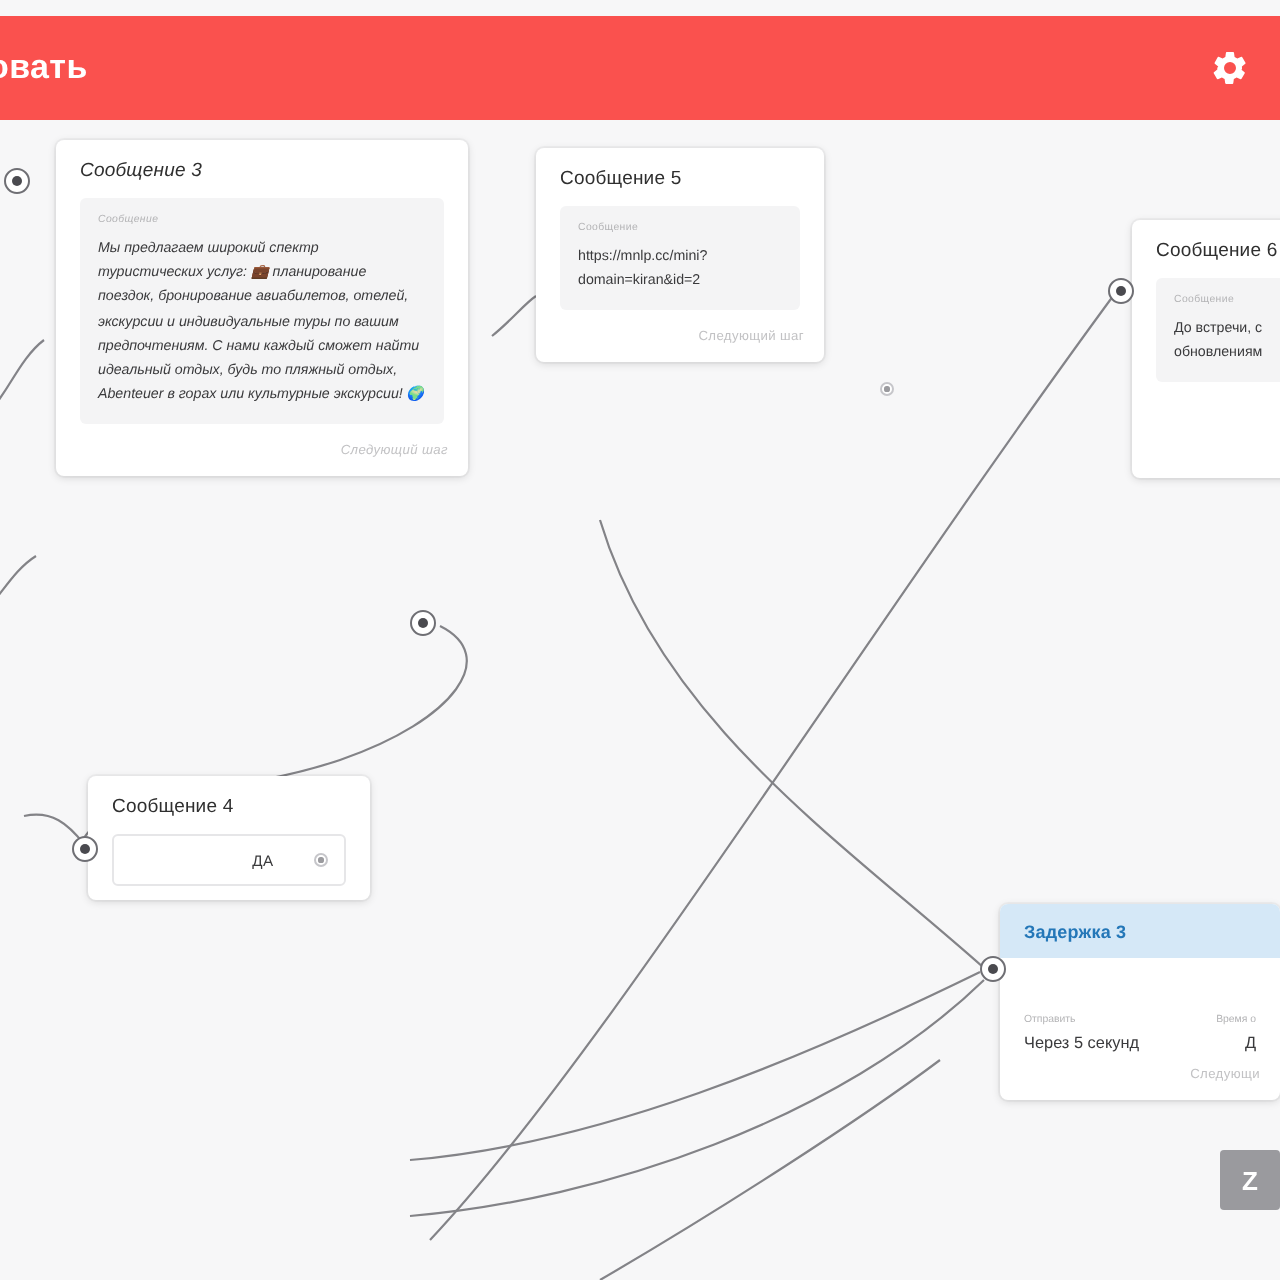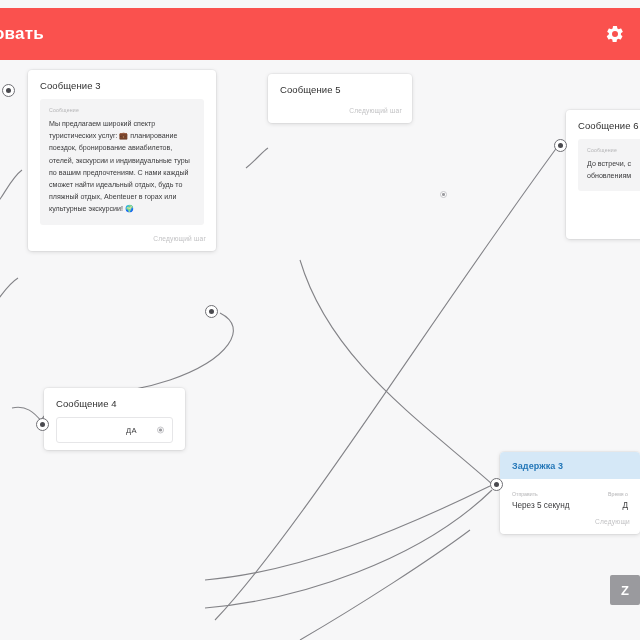--- a/index.html
+++ b/index.html
@@ -67,21 +67,21 @@
 
   
   .qr {
     margin: 0 12px 7px 12px; border: 1px solid #e6e6e8; border-radius: 3px;
     background: #fff; height: 26px; display: flex; align-items: center;
     justify-content: center; position: relative; padding-left: 34px;
   }
   .qr-text { font-size: 7.6px; color: #3a3a3c; letter-spacing: .3px; }
 
   
-  .delay-body { display: flex; padding: 12px 12px 4px 12px; gap: 10px; }
+  .delay-body { display: flex; padding: 28px 12px 4px 12px; gap: 10px; }
   .delay-col { flex: 1; min-width: 0; }
   .delay-col.right { text-align: right; }
   .delay-cap { font-size: 5.2px; color: #b4b4b6; margin-bottom: 4px; white-space: nowrap; }
   .delay-val { font-size: 8.2px; color: #3a3a3c; white-space: nowrap; }
 
   
   .port {
     position: absolute; width: 13px; height: 13px; border-radius: 50%;
     background: #ffffff; border: 1.6px solid #6f6f74;
     display: flex; align-items: center; justify-content: center;
@@ -139,35 +139,39 @@
         <path d="M 215 560 C 300 470, 430 260, 558 86"></path>
 
         <path d="M 205 520 C 300 512, 400 470, 490 426"></path>
 
         <path d="M 205 548 C 300 540, 420 500, 492 430"></path>
 
         <path d="M 300 580 C 360 545, 430 500, 470 470"></path>
       </g>
     </svg>
 
-    <div class="node" style="left:28px; top:10px; width:188px;">
+    <div class="node" style="left:28px; top:10px; width:206px;font-style:italic;">
       <div class="node-title">Сообщение 3</div>
       <div class="bubble">
         <div class="bubble-label">Сообщение</div>
         <div class="bubble-text">Мы предлагаем широкий спектр туристических услуг: 💼 планирование поездок, бронирование авиабилетов, отелей, экскурсии и индивидуальные туры по вашим предпочтениям. С нами каждый сможет найти идеальный отдых, будь то пляжный отдых, Abenteuer в горах или культурные экскурсии! 🌍</div>
       </div>
       <div class="next-row">
         <span class="next-label">Следующий шаг</span>
       </div>
     </div>
     <div class="port" style="left:2px; top:24px;"></div>
     <div class="port" style="left:205px; top:245px;"></div>
 
     <div class="node" style="left:268px; top:14px; width:144px;">
       <div class="node-title">Сообщение 5</div>
+      <div class="bubble">
+        <div class="bubble-label">Сообщение</div>
+        <div class="bubble-text">https://mnlp.cc/mini?domain=kiran&amp;id=2</div>
+      </div>
       <div class="next-row">
         <span class="next-label">Следующий шаг</span>
       </div>
     </div>
     <div class="port small" style="left:440px; top:131px;"></div>
 
     <div class="node" style="left:566px; top:50px; width:120px;">
       <div class="node-title">Сообщение 6</div>
       <div class="bubble" style="min-height:52px;">
         <div class="bubble-label">Сообщение</div>

